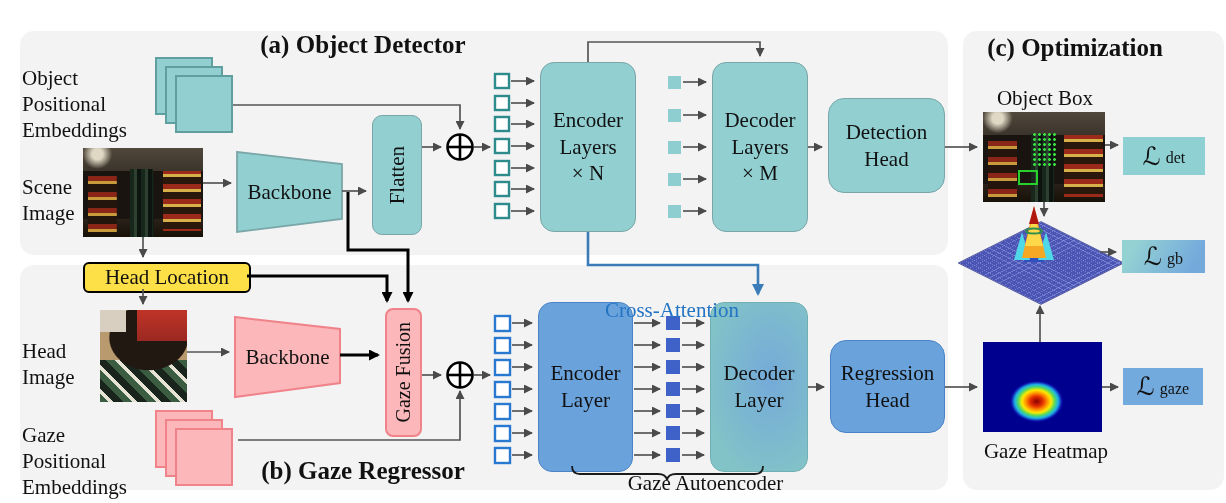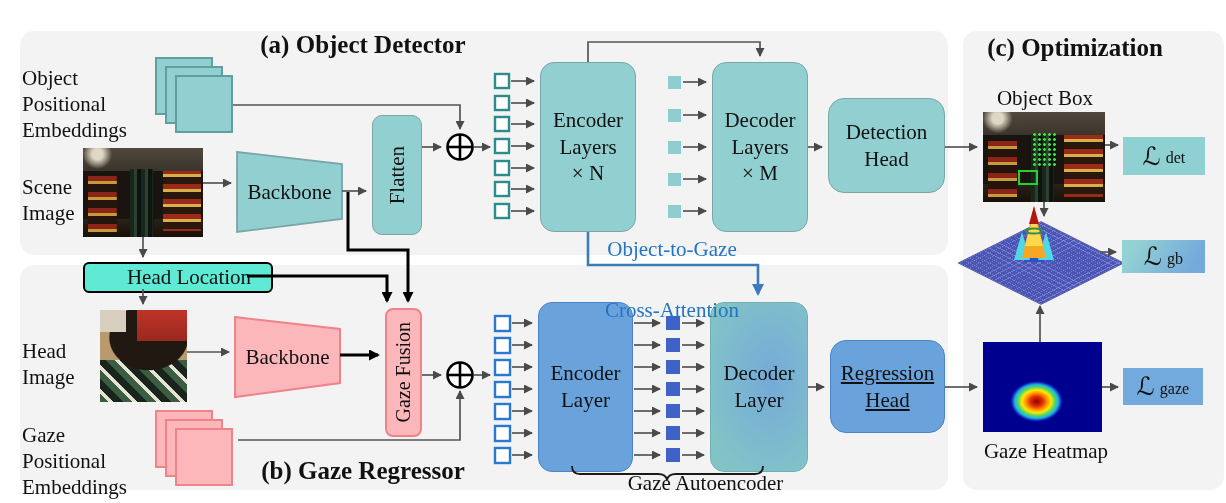--- a/index.html
+++ b/index.html
@@ -19,22 +19,22 @@
   .vtext{writing-mode:vertical-rl;transform:rotate(180deg);white-space:nowrap;}
   .stack{position:absolute;}
   .stack i{position:absolute;width:58px;height:58px;box-sizing:border-box;}
   .stack.st-teal i{background:#92cfd1;border:2px solid #5f9fa0;}
   .stack.st-pink i{background:#fbb7ba;border:2px solid #f0828a;}
   .caption{position:absolute;font-size:21px;text-align:center;white-space:nowrap;}
   .blue-text{color:#2474c4;}
   .loss{position:absolute;display:flex;align-items:center;justify-content:center;
         font-size:25px;font-family:"Liberation Serif","DejaVu Sans",serif;}
   .loss .sub{font-size:16px;vertical-align:sub;line-height:1;margin-left:5px;position:relative;top:2px;}
-  .hl-box{position:absolute;background:#5eead4;border:2.5px solid #000;border-radius:6px;
-          display:flex;align-items:center;justify-content:center;font-size:21px;padding-left:22px;}
+  .hl-box{position:absolute;background:#fde047;border:2.5px solid #000;border-radius:6px;
+          display:flex;align-items:center;justify-content:center;font-size:21px;}
   
   .scene-img{position:absolute;border:0;background-color:#1a1410;
     background-image:
       radial-gradient(circle at 12% 7%, #e0d8c4 0 4%, rgba(0,0,0,0) 11%),
       linear-gradient(180deg, #51483c 0%, #3b342b 100%),
       repeating-linear-gradient(180deg, #8a2618 0 5px, #c89a3c 5px 8px, #23150c 8px 16px),
       repeating-linear-gradient(180deg, #9c2a1a 0 5px, #d8b04a 5px 8px, #2a180d 8px 15px),
       linear-gradient(180deg, #16211634 0, #101b12 0),
       linear-gradient(180deg, #2a2119 0%, #171108 100%);
     background-size:100% 100%, 100% 26%, 24% 64%, 32% 70%, 19% 72%, 100% 20%;
@@ -262,23 +262,20 @@
       </div>
   </div>
 
   <div class="box teal r16" style="left:828px;top:98px;width:117px;height:95px;z-index:10;">
     <div>
         <span>Detection</span>
         <span>Head</span>
       </div>
   </div>
 
-  <div class="caption blue-text" style="left:580px;top:237px;width:184px;z-index:30;">
-    <span>Object-to-Gaze</span>
-  </div>
   <div class="caption blue-text" style="left:580px;top:266px;width:184px;z-index:30;margin-top:32px;">
     <span>Cross-Attention</span>
   </div>
 
   <div class="title" style="left:230px;top:457px;width:266px;z-index:30;">
     <span>(b) Gaze Regressor</span>
   </div>
 
   <div class="hl-box" style="left:83px;top:262px;width:164px;height:27px;z-index:10;">
     <span>Head Location</span>
@@ -316,21 +313,21 @@
       </div>
   </div>
 
   <div class="box grad r14" style="left:710px;top:302px;width:98px;height:170px;z-index:10;">
     <div>
         <span>Decoder</span>
         <span>Layer</span>
       </div>
   </div>
 
-  <div class="box blue r16" style="left:830px;top:340px;width:115px;height:93px;z-index:10;text-decoration:underline;">
+  <div class="box blue r16" style="left:830px;top:340px;width:115px;height:93px;z-index:10;">
     <div>
         <span>Regression</span>
         <span>Head</span>
       </div>
   </div>
 
   <div class="caption" style="left:598px;top:471px;width:215px;z-index:30;">
     <span>Gaze Autoencoder</span>
   </div>
 

